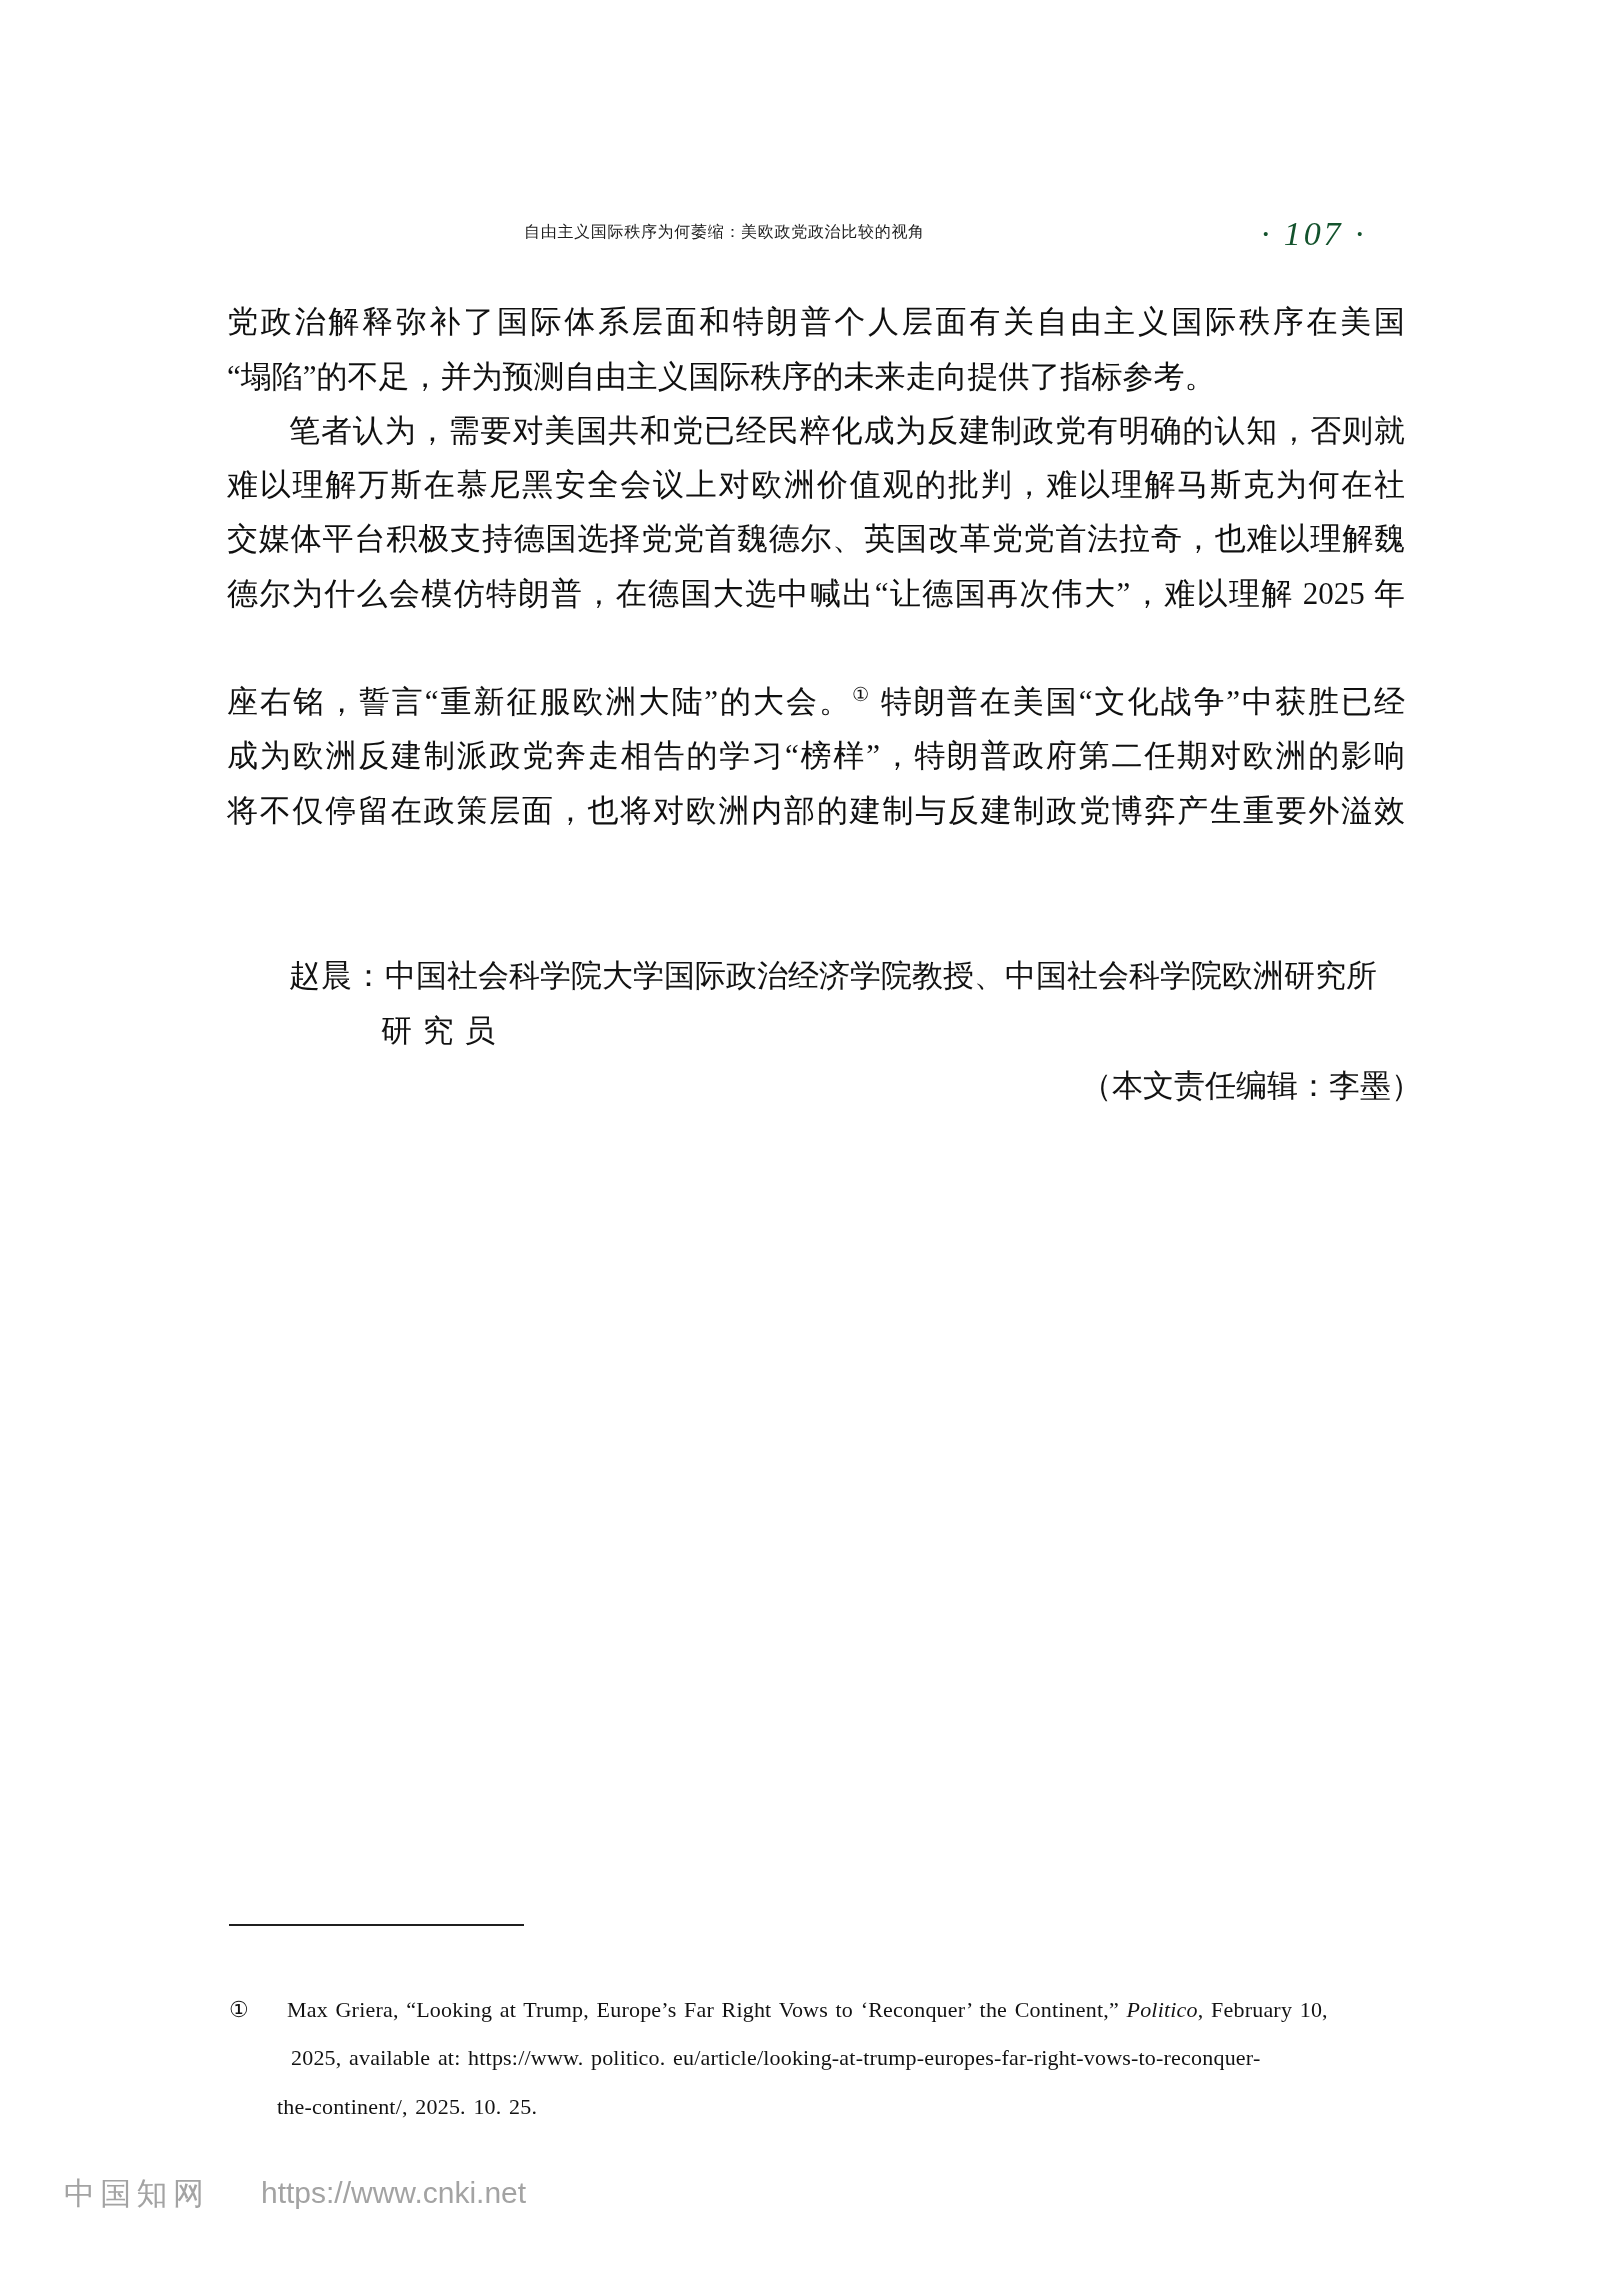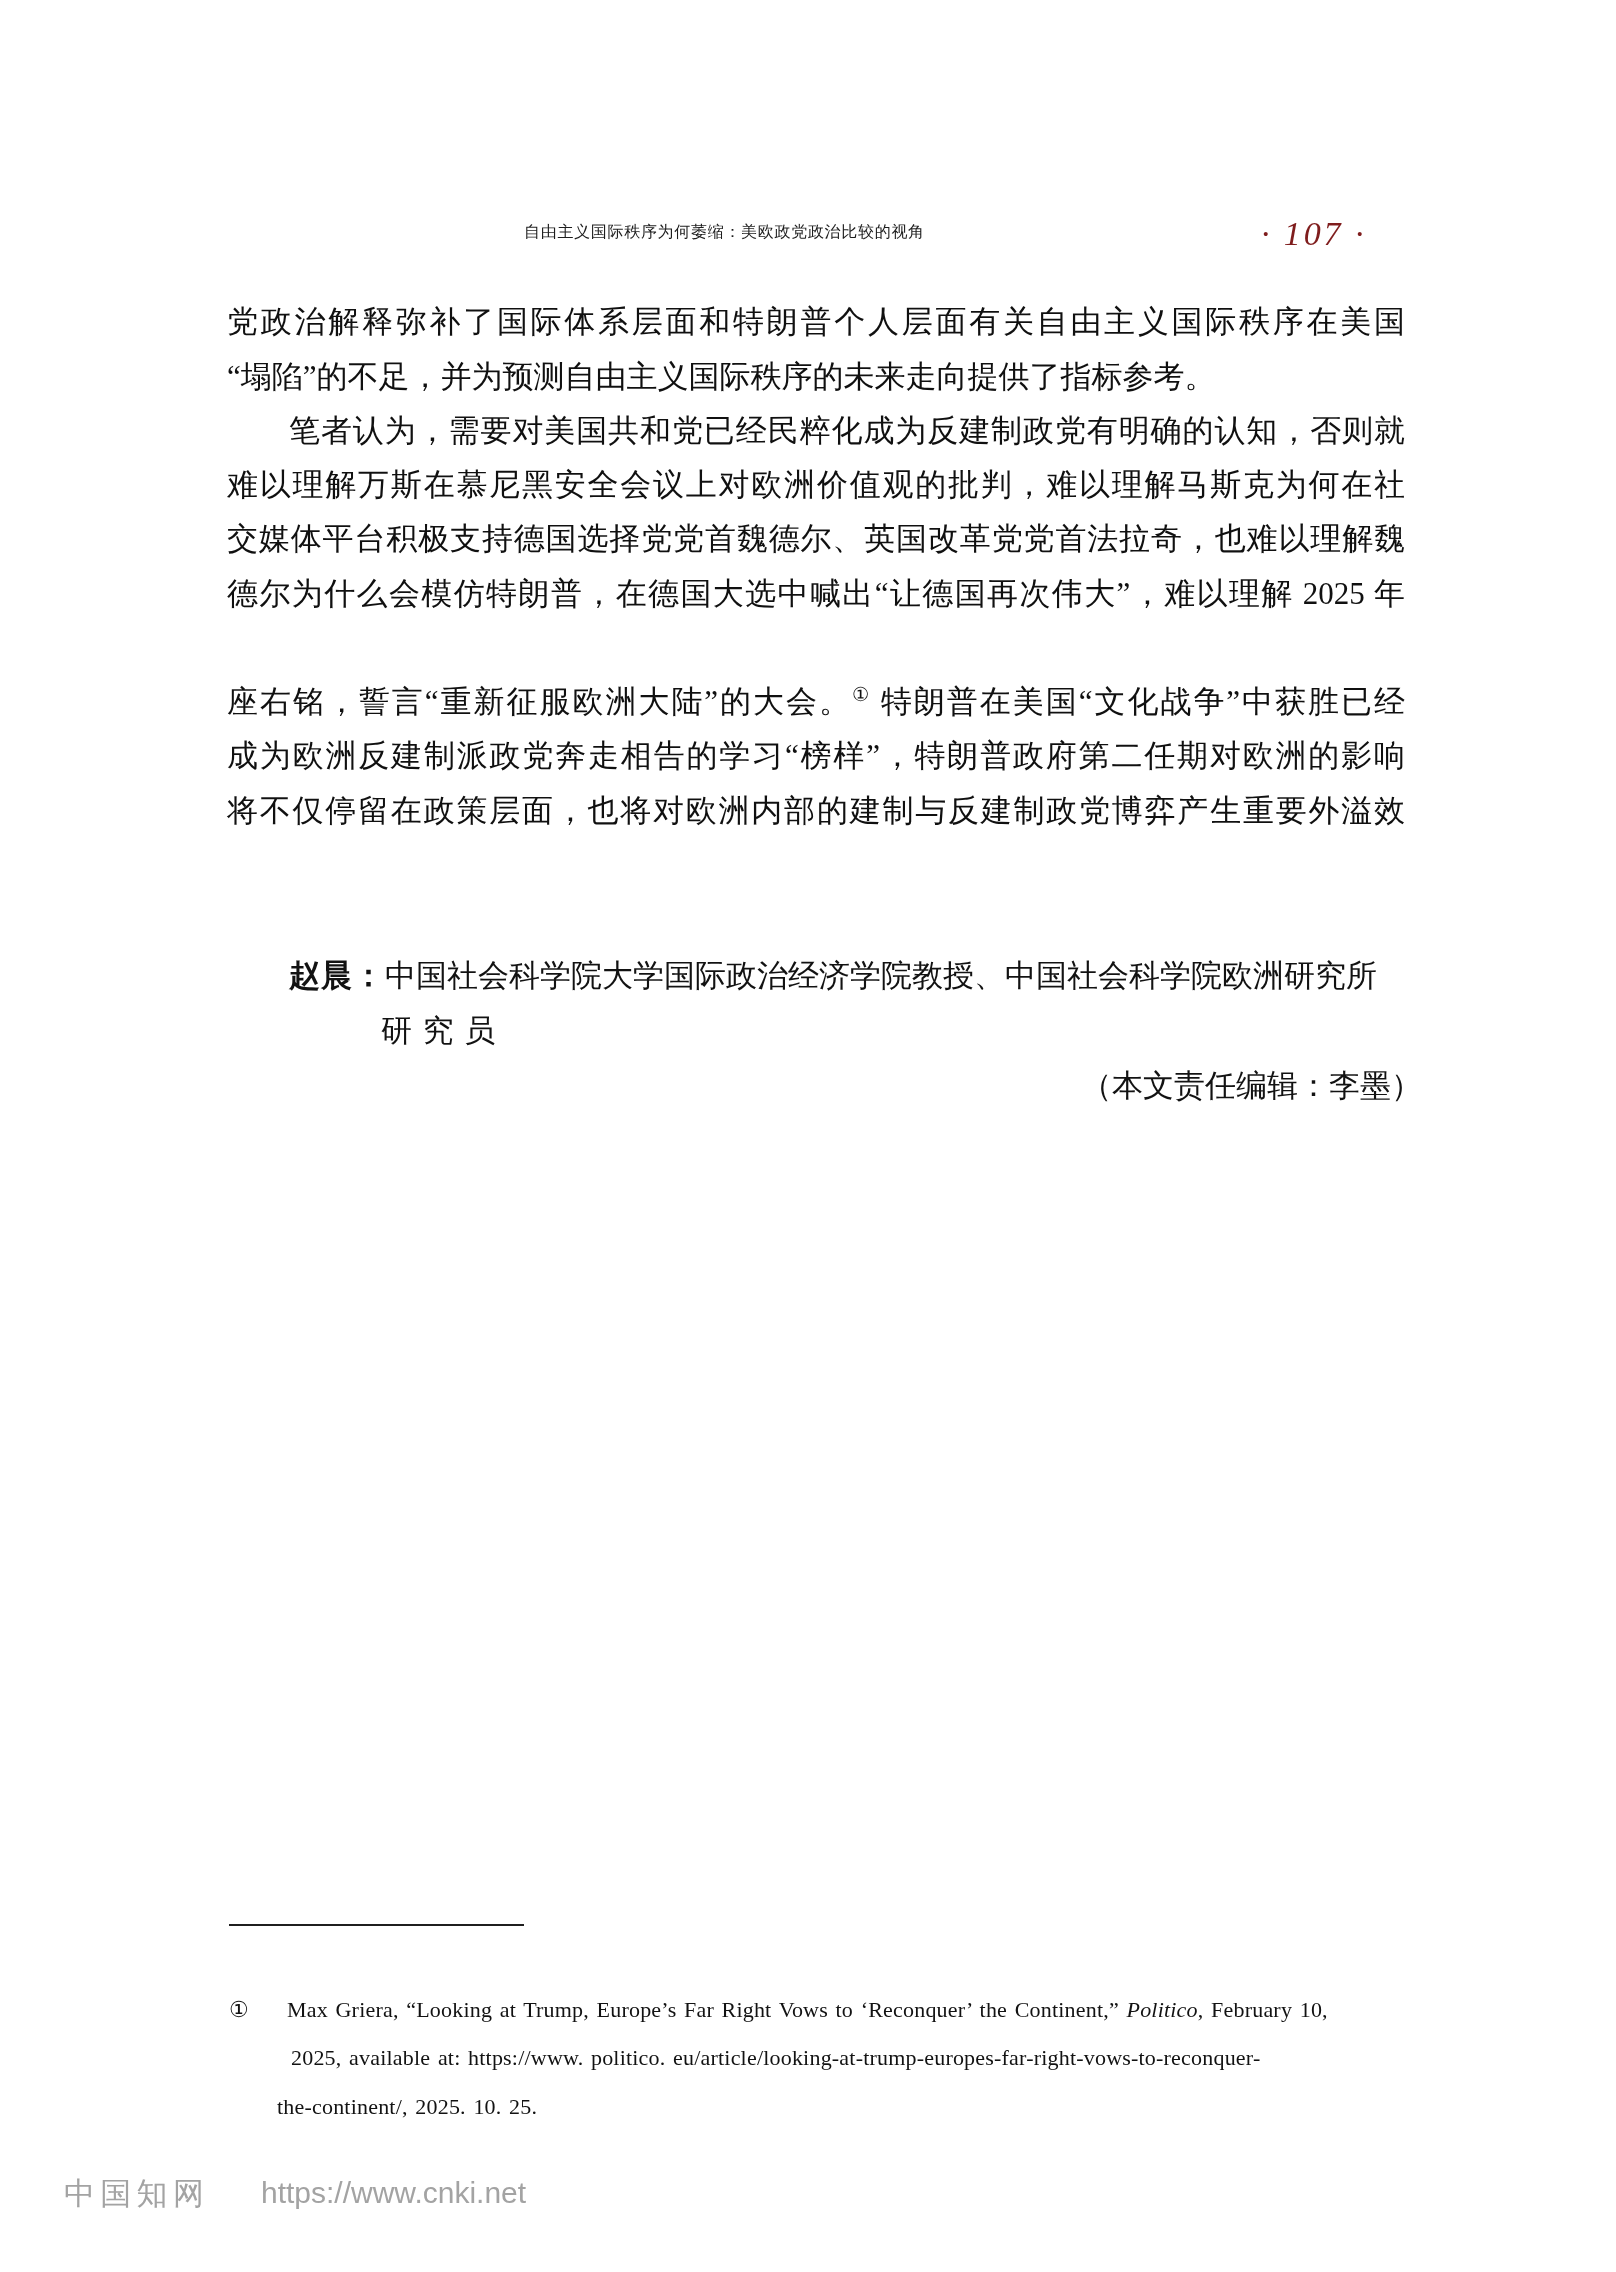--- a/index.html
+++ b/index.html
@@ -17,38 +17,38 @@
   
   .head-title {
     left:524px; top:218px;
     font-size:16px; line-height:27px;
     letter-spacing:0.7px; color:#1c1c1c;
     white-space:nowrap;
   }
   .page-num {
     left:1261px; top:216px;
     font-size:34px; line-height:36px;
-    font-style:italic; color:#7f1d1d;
+    font-style:italic; color:#14532d;
     letter-spacing:2.9px; white-space:nowrap;
   }
 
   
   .bline {
     left:227px; width:1178px;
     font-size:31px; line-height:35px;
     color:#101010;
     text-align:justify; text-align-last:justify;
   }
   .bline.endline { width:auto; text-align:left; text-align-last:auto; white-space:nowrap; }
   .bline.indent  { left:289px; width:1116px; }
   .fn-sup { font-size:0.62em; vertical-align:super; line-height:0; }
 
   
   .author1 { left:289px; top:958px; font-size:31px; line-height:35px; white-space:nowrap; color:#121212; }
-  .author1 b { font-weight:700; letter-spacing:1px; }
+  .author1 b { font-weight:400; letter-spacing:1px; }
   .author2 { left:381px; top:1013px; font-size:31px; line-height:35px; letter-spacing:10.6px; white-space:nowrap; color:#121212; }
   .editor  { left:1081px; top:1068px; font-size:31px; line-height:35px; white-space:nowrap; color:#121212; }
 
   
   .fn-rule { left:229px; top:1924px; width:295px; height:1.9px; background:#1f1f1f; }
   .fn-line { font-size:22px; line-height:27px; color:#121212; word-spacing:1.9px; letter-spacing:0.2px; white-space:nowrap; }
   .fn-marker { left:229px; top:1996px; }
   .fn-l1 { left:287px; top:1996px; }
   .fn-l2 { left:291px; top:2044px; }
   .fn-l3 { left:277px; top:2093px; }

